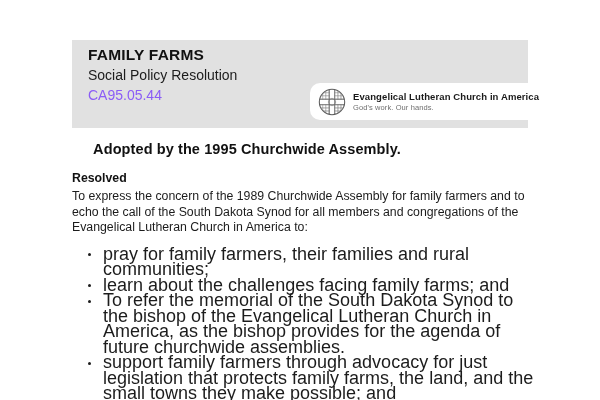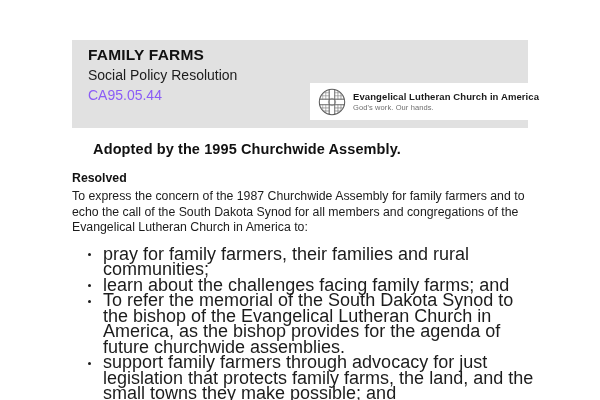--- a/index.html
+++ b/index.html
@@ -73,20 +73,21 @@
     position: absolute;
     left: 310px;
     top: 83px;
     width: 290px;
     height: 37px;
     background: #ffffff;
     display: flex;
     align-items: center;
     padding-left: 8px;
     box-sizing: border-box;
+    border-radius: 10px;
   }
 
   .logo-mark {
     width: 28px;
     height: 28px;
     flex: 0 0 28px;
     margin-right: 7px;
     display: block;
   }
 
@@ -215,21 +216,21 @@
     <div class="logo-words">
       <div class="logo-name">Evangelical Lutheran Church in America</div>
       <div class="logo-tagline">God's work. Our hands.</div>
     </div>
   </div>
 
   <div class="adopted-heading">Adopted by the 1995 Churchwide Assembly.</div>
 
   <div class="body-block">
     <p class="resolved-label">Resolved</p>
-    <p class="resolved-body">To express the concern of the 1987 Churchwide Assembly for family farmers and to echo the call of the South Dakota Synod for all members and congregations of the Evangelical Lutheran Church in America to:</p>
+    <p class="resolved-body">To express the concern of the 1989 Churchwide Assembly for family farmers and to echo the call of the South Dakota Synod for all members and congregations of the Evangelical Lutheran Church in America to:</p>
     <ul class="bullet-list">
       <li class="bullet-item">pray for family farmers, their families and rural communities;</li>
       <li class="bullet-item">learn about the challenges facing family farms; and</li>
       <li class="bullet-item">To refer the memorial of the South Dakota Synod to the bishop of the Evangelical Lutheran Church in America, as the bishop provides for the agenda of future churchwide assemblies.</li>
       <li class="bullet-item">support family farmers through advocacy for just legislation that protects family farms, the land, and the small towns they make possible; and</li>
     </ul>
   </div>
 
 </div>
 

